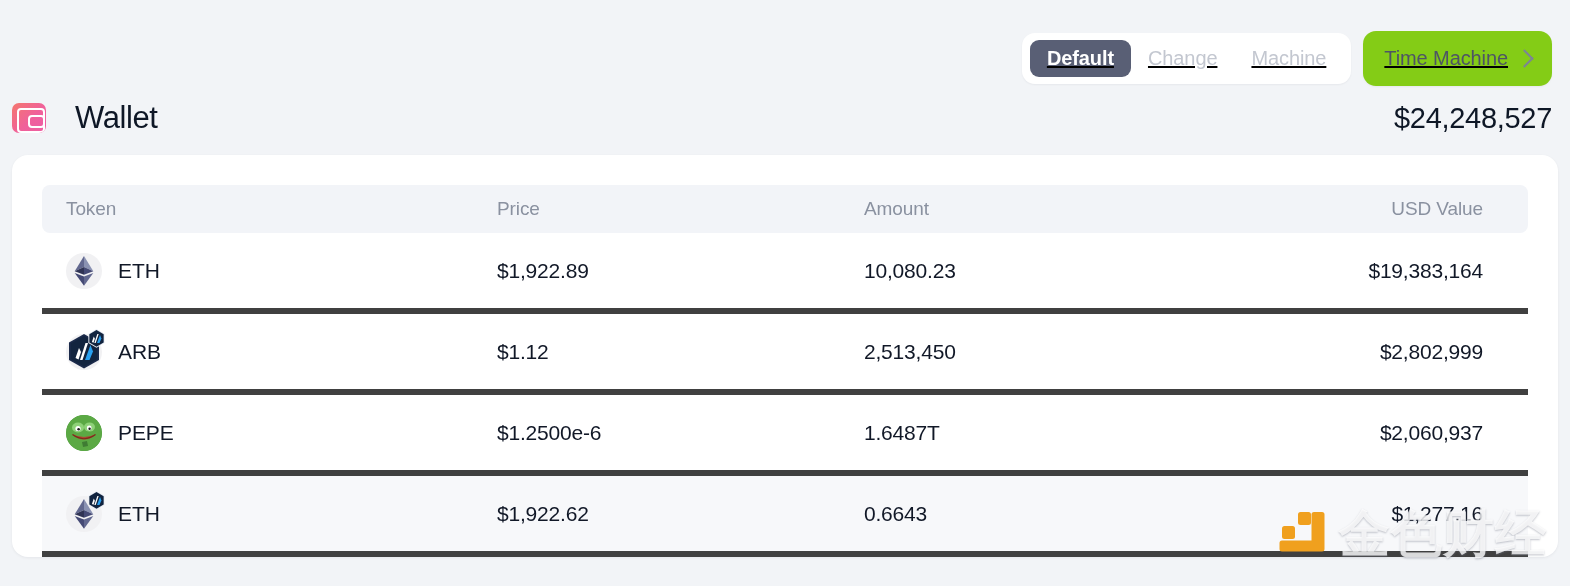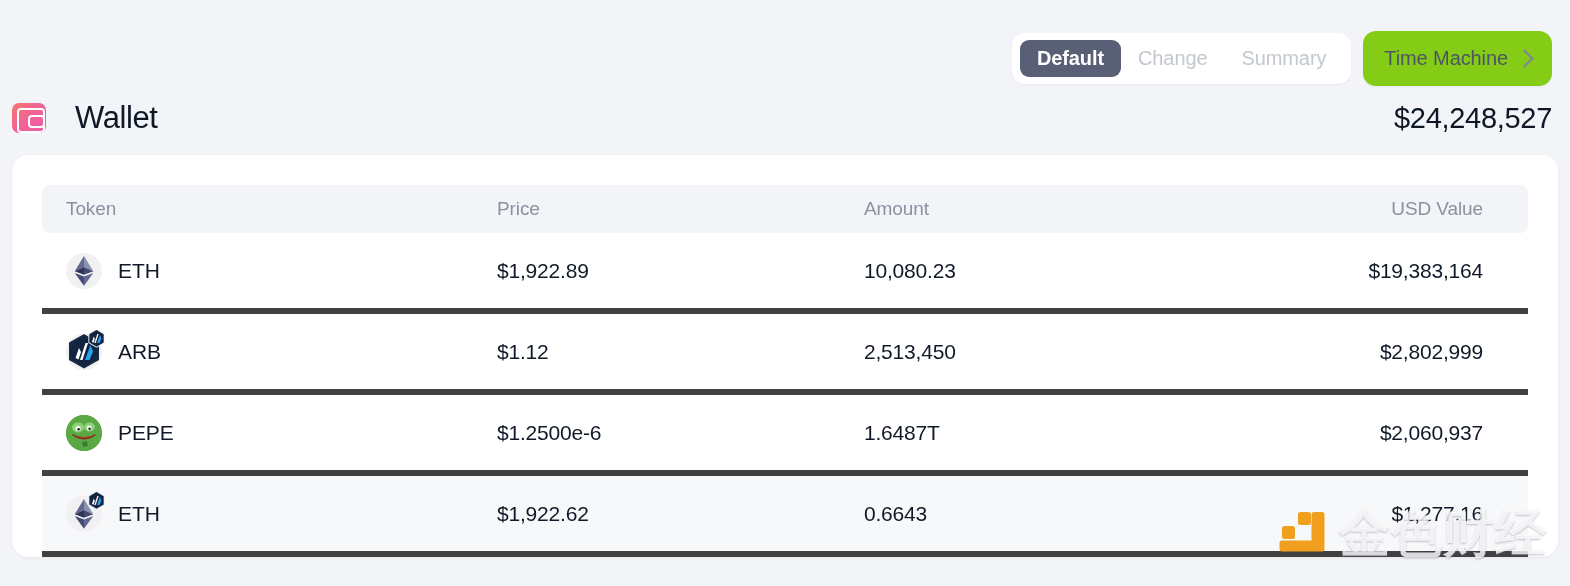--- a/index.html
+++ b/index.html
@@ -18,20 +18,21 @@
   }
 
   
   .topbar {
     position: absolute;
     top: 31px;
     right: 18px;
     display: flex;
     align-items: center;
     gap: 12px;
+    text-decoration: underline;
   }
 
   .segmented {
     display: flex;
     align-items: center;
     background: #ffffff;
     border-radius: 13px;
     padding: 7px 8px;
     box-shadow: 0 1px 2px rgba(16,24,40,0.05);
   }
@@ -242,21 +243,21 @@
   }
 </style>
 </head>
 <body>
 
 <div class="topbar">
 
   <div class="segmented">
     <div class="seg-item active">Default</div>
     <div class="seg-item">Change</div>
-    <div class="seg-item">Summary</div>
+    <div class="seg-item">Machine</div>
   </div>
 
   <div class="time-machine">
     <span class="time-machine-label">Time Machine</span>
     <span class="chevron-right"></span>
   </div>
 
 </div>
 
 <div class="title-row">

